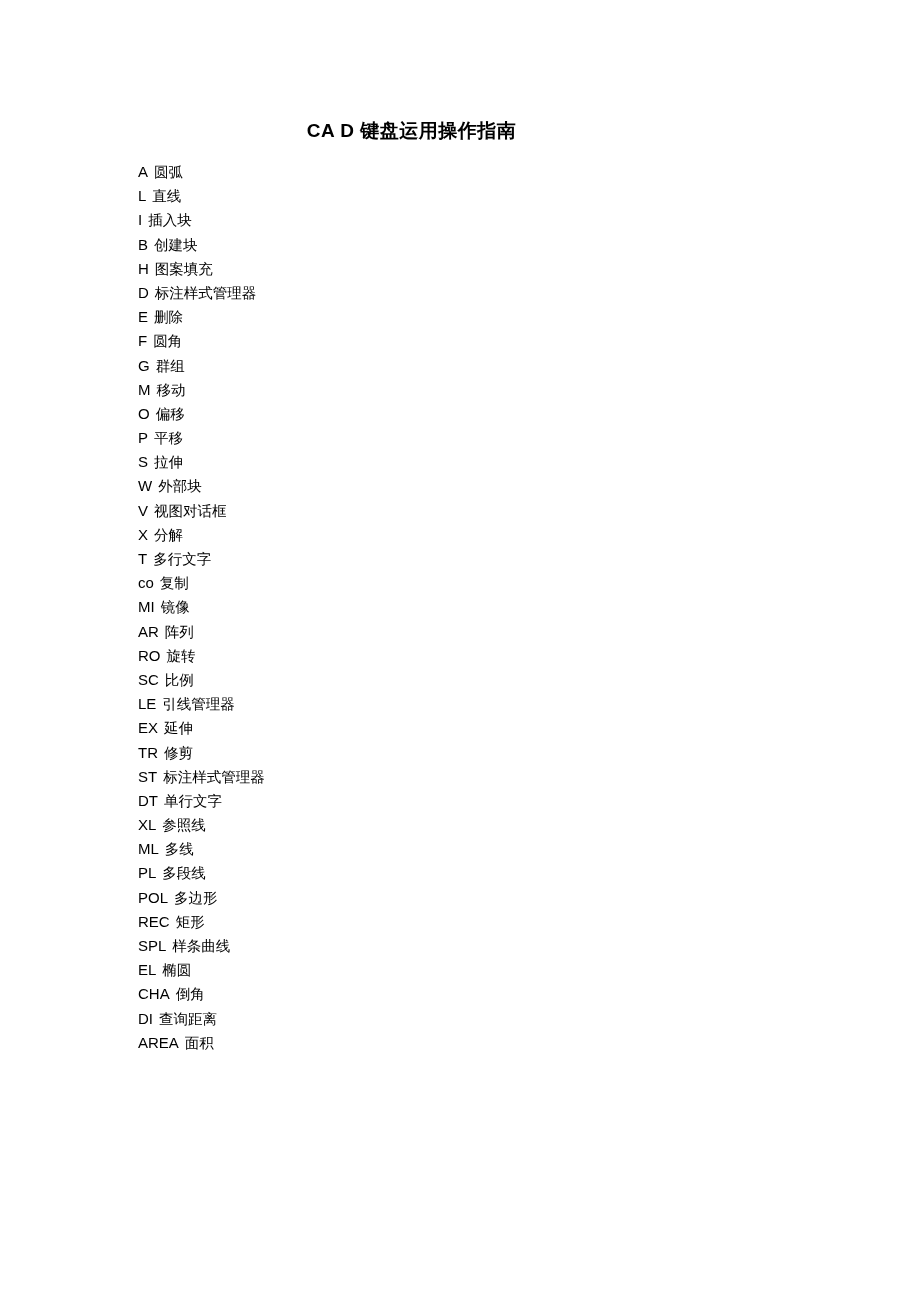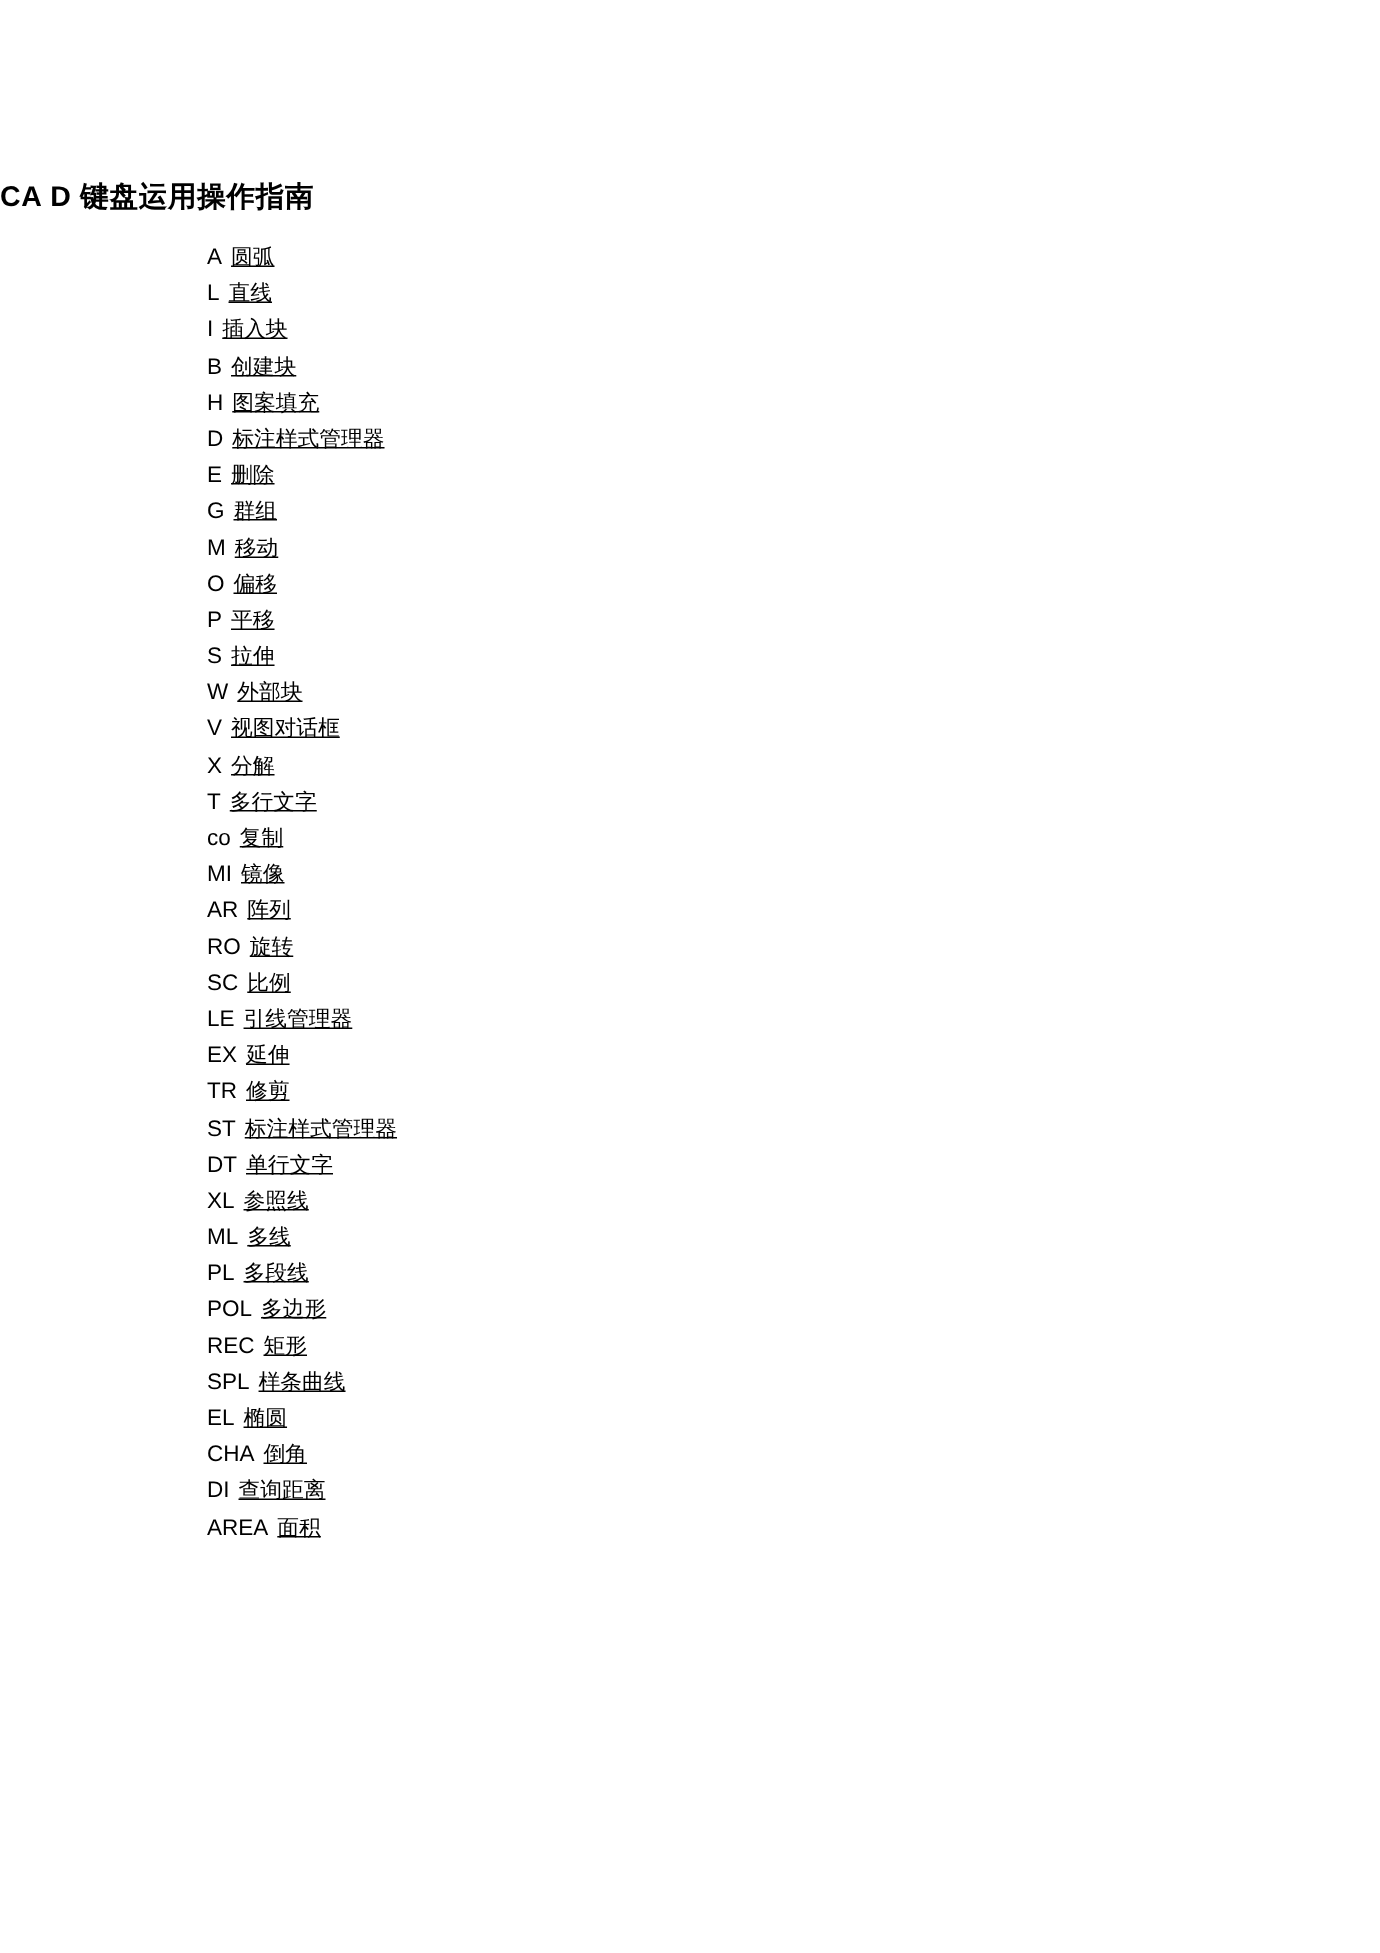--- a/index.html
+++ b/index.html
@@ -21,21 +21,21 @@
     left: 0;
     width: 920px;
     height: 1302px;
     background: #ffffff;
   }
   .doc-title {
     position: absolute;
     top: 118px;
     left: 0;
     width: 823px;
-    text-align: left;
+    text-align: center;
     font-size: 19px;
     font-weight: bold;
     letter-spacing: 0.5px;
     font-family: "Liberation Sans", sans-serif;
   }
   .entry-list {
     position: absolute;
     top: 160px;
     left: 138px;
     width: 600px;
@@ -51,36 +51,36 @@
   .entry .cmd {
     display: inline-block;
     font-family: "Liberation Sans", sans-serif;
     font-size: 15px;
   }
   .entry .desc {
     display: inline-block;
     margin-left: 6px;
     font-family: "DejaVu Sans", sans-serif;
     font-size: 14.5px;
-    text-decoration: underline;
   }
 </style>
 </head>
 <body>
 
 <div class="page">
   <div class="doc-title">CA D 键盘运用操作指南</div>
   <div class="entry-list">
       <div class="entry"><span class="cmd">A</span><span class="desc">圆弧</span></div>
       <div class="entry"><span class="cmd">L</span><span class="desc">直线</span></div>
       <div class="entry"><span class="cmd">I</span><span class="desc">插入块</span></div>
       <div class="entry"><span class="cmd">B</span><span class="desc">创建块</span></div>
       <div class="entry"><span class="cmd">H</span><span class="desc">图案填充</span></div>
       <div class="entry"><span class="cmd">D</span><span class="desc">标注样式管理器</span></div>
       <div class="entry"><span class="cmd">E</span><span class="desc">删除</span></div>
+      <div class="entry"><span class="cmd">F</span><span class="desc">圆角</span></div>
       <div class="entry"><span class="cmd">G</span><span class="desc">群组</span></div>
       <div class="entry"><span class="cmd">M</span><span class="desc">移动</span></div>
       <div class="entry"><span class="cmd">O</span><span class="desc">偏移</span></div>
       <div class="entry"><span class="cmd">P</span><span class="desc">平移</span></div>
       <div class="entry"><span class="cmd">S</span><span class="desc">拉伸</span></div>
       <div class="entry"><span class="cmd">W</span><span class="desc">外部块</span></div>
       <div class="entry"><span class="cmd">V</span><span class="desc">视图对话框</span></div>
       <div class="entry"><span class="cmd">X</span><span class="desc">分解</span></div>
       <div class="entry"><span class="cmd">T</span><span class="desc">多行文字</span></div>
       <div class="entry"><span class="cmd">co</span><span class="desc">复制</span></div>

